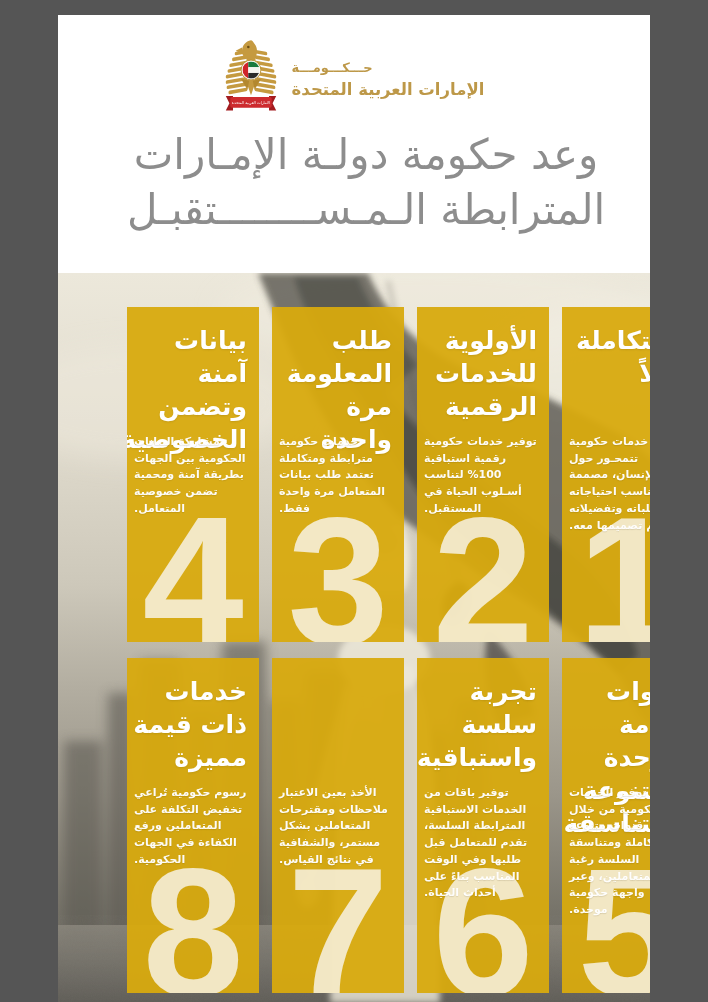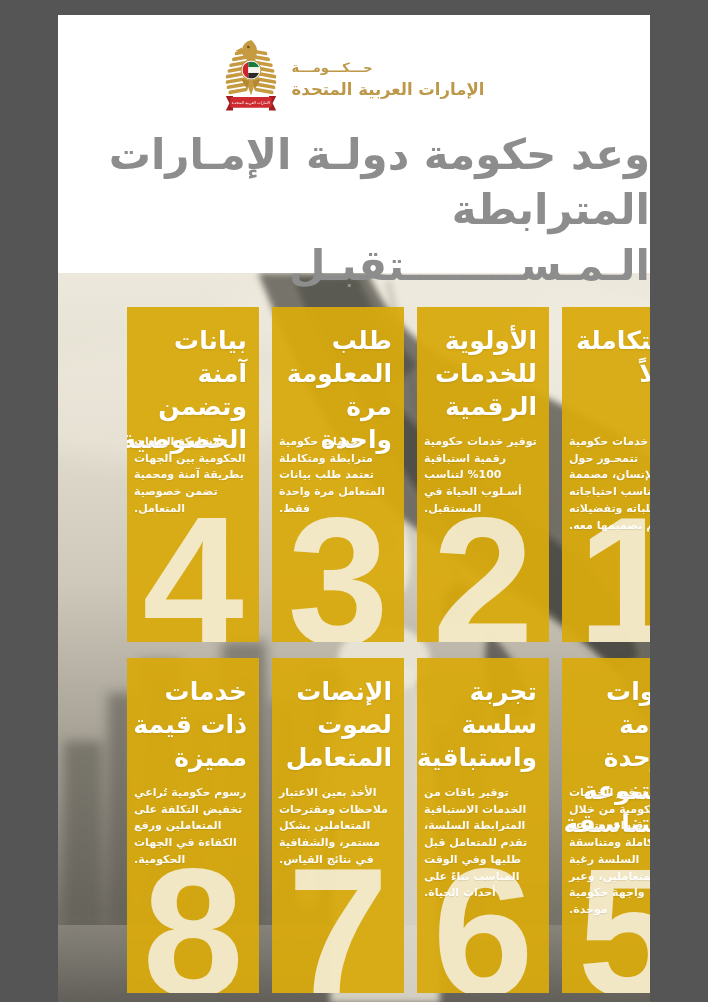--- a/index.html
+++ b/index.html
@@ -14,21 +14,21 @@
     position:absolute; top:22px; left:0; right:0;
     display:flex; flex-direction:row; justify-content:center; align-items:center;
     gap:14px; direction:ltr; z-index:3;
   }
   .brand-text{ direction:rtl; text-align:left; }
   .brand-line1{ font-size:13px; font-weight:bold; color:#bd9848; letter-spacing:0; margin-bottom:5px; }
   .brand-line2{ font-size:16.5px; font-weight:bold; color:#bd9848; }
   
   .title{
     position:absolute; top:112px; left:0; right:0; z-index:3;
-    color:#8d8d8d; font-weight:bold;
+    text-align:center; color:#8d8d8d; font-weight:normal;
     font-size:42px; line-height:1.32; direction:rtl;padding-left:24px;
   }
   
   .photo{ position:absolute; top:258px; left:0; width:708px; height:744px; z-index:0; }
   
   .grid{
     position:absolute; left:69px; top:292px; width:567px; z-index:2;
     display:grid; grid-template-columns:repeat(4,132px);
     grid-auto-rows:335px; column-gap:13px; row-gap:16px;
     direction:rtl;
@@ -260,23 +260,20 @@
       <div class="cell-bg"></div>
       <div class="cell-num">6</div>
       <div class="cell-title">تجربة سلسة
 واستباقية</div>
       <div class="cell-desc">توفير باقات من الخدمات الاستباقية المترابطة السلسة، تقدم للمتعامل قبل طلبها وفي الوقت المناسب بناءً على أحداث الحياة.</div>
     </div>
 
     <div class="cell">
       <div class="cell-bg"></div>
       <div class="cell-num">7</div>
-      <div class="cell-title">الإنصات
-لصوت
-المتعامل</div>
       <div class="cell-desc">الأخذ بعين الاعتبار ملاحظات ومقترحات المتعاملين بشكل مستمر، والشفافية في نتائج القياس.</div>
     </div>
 
     <div class="cell">
       <div class="cell-bg"></div>
       <div class="cell-num">8</div>
       <div class="cell-title">خدمات
 ذات قيمة
 مميزة</div>
       <div class="cell-desc">رسوم حكومية تُراعي تخفيض التكلفة على المتعاملين ورفع الكفاءة في الجهات الحكومية.</div>

